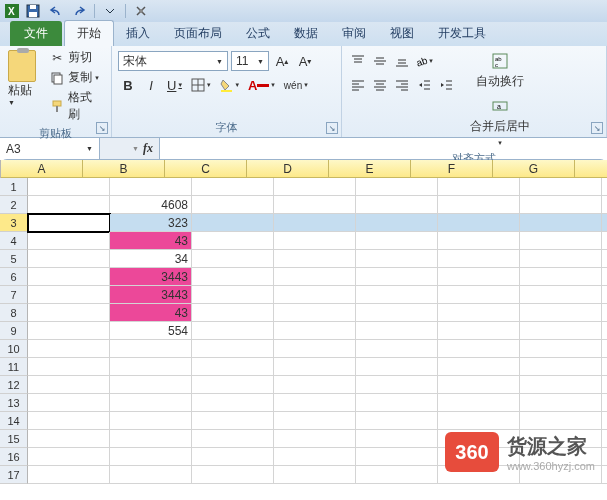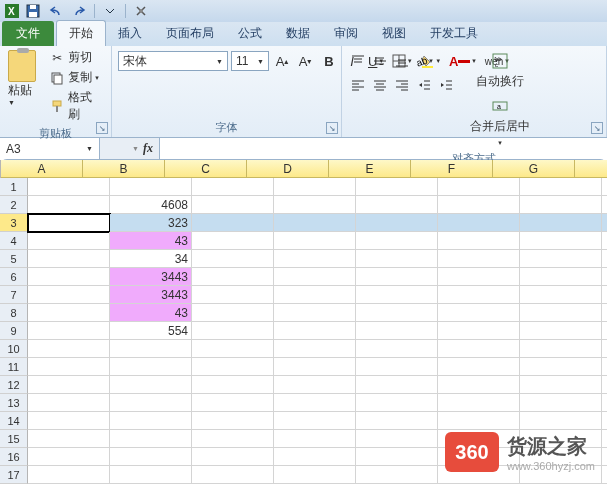--- a/index.html
+++ b/index.html
@@ -5,21 +5,21 @@
 * { margin: 0; padding: 0; box-sizing: border-box; font-family: "Microsoft YaHei", SimSun, sans-serif; }
 body { background: #fff; font-size: 12px; color: #333; width: 607px; height: 500px; overflow: hidden; position: relative; }
 
 
 .titlebar { height: 22px; background: linear-gradient(#dae6f2, #c5d8ec); display: flex; align-items: center; padding: 0 4px; gap: 3px; }
 .titlebar .ico { width: 16px; height: 16px; display: flex; align-items: center; justify-content: center; }
 .titlebar .qat-btn { width: 20px; height: 18px; display: flex; align-items: center; justify-content: center; cursor: pointer; }
 .titlebar .sep { width: 1px; height: 14px; background: #9bb3cc; margin: 0 2px; }
 
 
-.ribbon-tabs { height: 24px; background: linear-gradient(#dae6f2, #cddff0); display: flex; align-items: flex-end; padding-left: 2px; }
+.ribbon-tabs { height: 24px; background: linear-gradient(#dae6f2, #cddff0); display: flex; align-items: flex-end; padding-left: 10px; }
 .ribbon-tabs .tab { padding: 4px 12px; font-size: 12px; cursor: pointer; border-top-left-radius: 3px; border-top-right-radius: 3px; }
 .ribbon-tabs .tab.file { background: #3c8a3c; color: #fff; padding: 4px 14px; margin-right: 2px; }
 .ribbon-tabs .tab.active { background: #f4f8fc; border: 1px solid #9bb3cc; border-bottom: none; }
 .ribbon-tabs .tab:not(.active):not(.file) { color: #1f3a5f; }
 
 
 .ribbon { height: 92px; background: linear-gradient(#f4f8fc, #e3edf7); border-bottom: 1px solid #9bb3cc; display: flex; }
 .group { border-right: 1px solid #c1d2e4; padding: 2px 6px 0 6px; display: flex; flex-direction: column; justify-content: space-between; position: relative; }
 .group-label { font-size: 11px; color: #4a6a8a; text-align: center; padding: 2px 0; }
 .group-label .launcher { position: absolute; right: 3px; bottom: 3px; width: 12px; height: 12px; border: 1px solid #8aa5c0; font-size: 8px; display: flex; align-items: center; justify-content: center; cursor: pointer; }
@@ -27,21 +27,21 @@
 
 .clip-top { display: flex; gap: 4px; }
 .paste-btn { width: 38px; display: flex; flex-direction: column; align-items: flex-start; cursor: pointer; padding: 2px; }
 .paste-ico { width: 28px; height: 32px; background: #f5d77a; border: 1px solid #c9a94a; border-radius: 2px; position: relative; }
 .paste-ico::before { content: ""; position: absolute; top: -3px; left: 8px; width: 12px; height: 5px; background: #aaa; border-radius: 2px; }
 .clip-small { display: flex; flex-direction: column; gap: 1px; }
 .clip-small .sbtn { display: flex; align-items: center; gap: 3px; font-size: 12px; cursor: pointer; padding: 1px 2px; }
 .clip-small .sbtn .ic { width: 16px; height: 16px; display: inline-flex; align-items: center; justify-content: center; }
 
 
-.font-rows { display: flex; gap: 4px; padding-top: 3px; }
+.font-rows { display: flex; flex-direction: column; gap: 4px; padding-top: 3px; }
 .font-row { display: flex; align-items: center; gap: 3px; }
 .font-name { width: 110px; height: 20px; border: 1px solid #8aa5c0; background: #fff; font-size: 12px; padding: 0 4px; display: flex; align-items: center; justify-content: space-between; cursor: pointer; }
 .font-size { width: 38px; height: 20px; border: 1px solid #8aa5c0; background: #fff; font-size: 12px; padding: 0 4px; display: flex; align-items: center; justify-content: space-between; cursor: pointer; }
 .fbtn { min-width: 20px; height: 20px; border: 1px solid transparent; display: flex; align-items: center; justify-content: center; cursor: pointer; font-size: 13px; padding: 0 2px; }
 .fbtn .dd { font-size: 7px; margin-left: 2px; }
 .fbtn.bold { font-weight: bold; }
 .fbtn.italic { font-style: italic; }
 .fbtn.under { text-decoration: underline; }
 
 
@@ -64,21 +64,21 @@
 .colhdr-row { display: flex; height: 18px; }
 .corner { width: 28px; background: #e8eef5; border-right: 1px solid #b5b5b5; border-bottom: 1px solid #b5b5b5; }
 .colhdr { width: 82px; background: linear-gradient(#fef8c8, #fde98a); border-right: 1px solid #c8b862; border-bottom: 1px solid #c8b862; text-align: center; font-size: 12px; line-height: 18px; cursor: pointer; }
 .grid-body { display: flex; }
 .rowhdrs { display: flex; flex-direction: column; }
 .rowhdr { width: 28px; height: 18px; background: #e8eef5; border-right: 1px solid #b5b5b5; border-bottom: 1px solid #d0d0d0; text-align: center; font-size: 11px; line-height: 18px; cursor: pointer; }
 .rowhdr.sel { background: #fde98a; }
 .cells { position: relative; }
 .row { display: flex; height: 18px; }
 .cell { width: 82px; height: 18px; border-right: 1px solid #d4d4d4; border-bottom: 1px solid #d4d4d4; font-size: 12px; padding: 0 3px; text-align: right; line-height: 18px; cursor: cell; }
-.cell.pink { background: #f0abfc; text-align: right; }
+.cell.pink { background: #ec4899; text-align: right; }
 .row.selrow .cell { background: #c5ddf0; }
 .row.selrow .cell:first-child { background: #fff; outline: 2px solid #000; outline-offset: -1px; }
 
 
 .watermark { position: absolute; right: 12px; bottom: 28px; display: flex; align-items: center; gap: 8px; justify-content: space-between; }
 .watermark .logo { width: 54px; height: 40px; background: #e74c3c; color: #fff; font-weight: bold; font-size: 20px; display: flex; align-items: center; justify-content: center; border-radius: 6px; }
 .watermark .txt { display: flex; flex-direction: column; }
 .watermark .txt .t1 { font-size: 20px; color: #555; font-weight: bold; }
 .watermark .txt .t2 { font-size: 11px; color: #aaa; }
 

